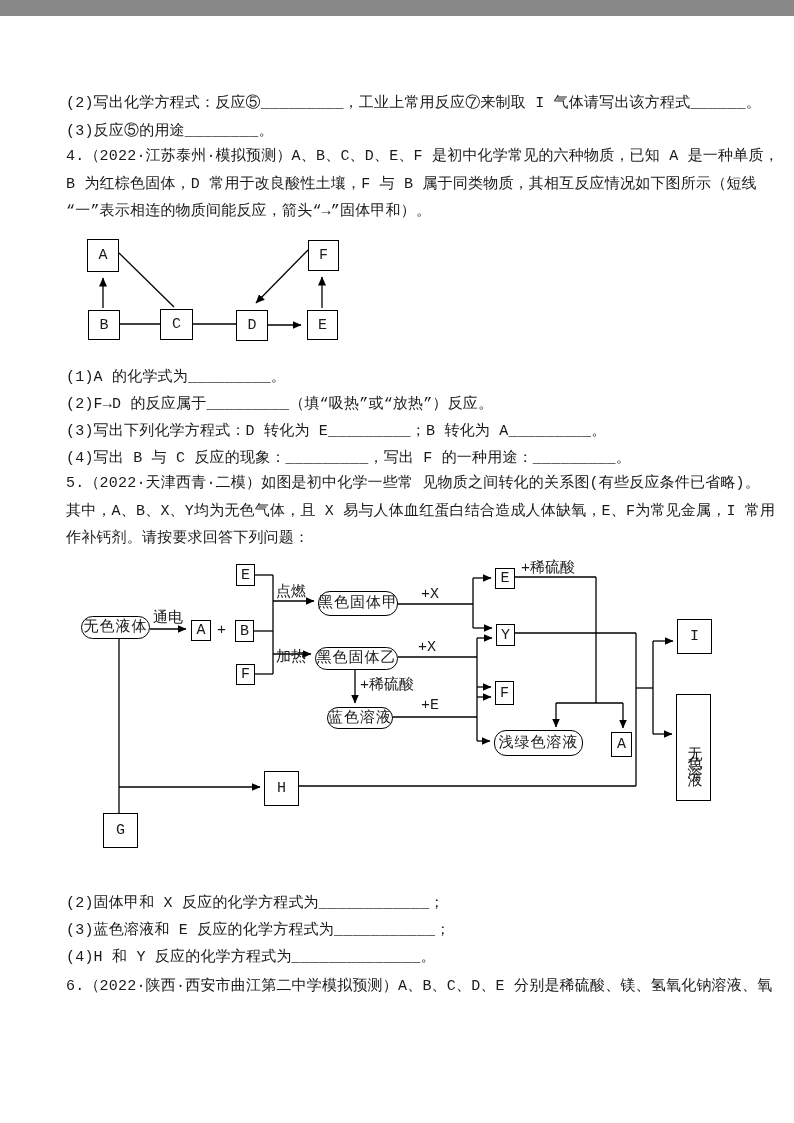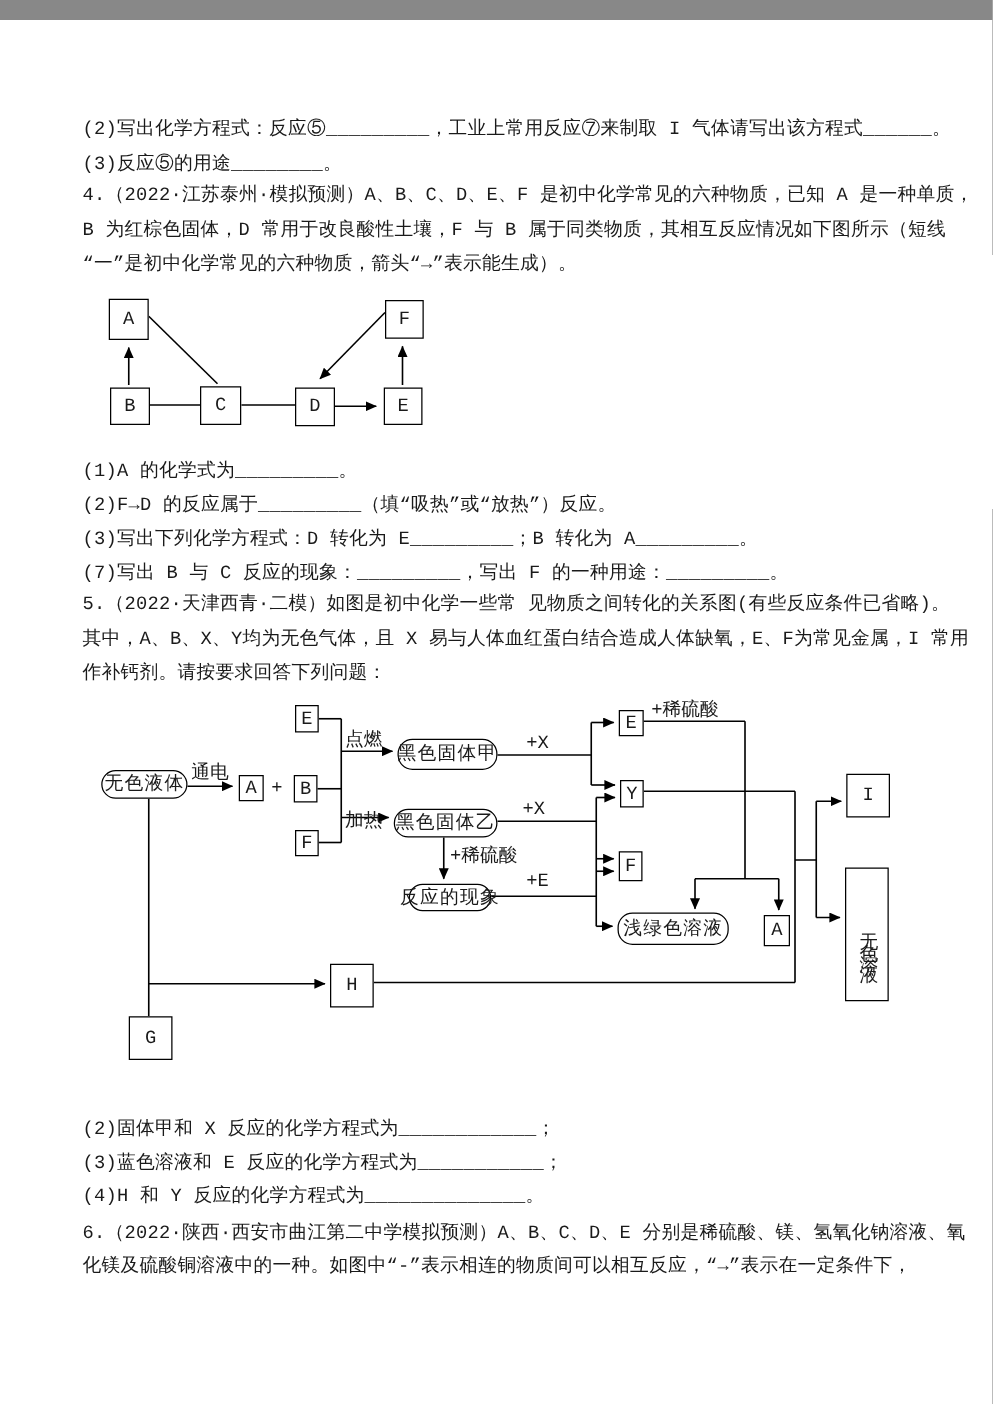--- a/index.html
+++ b/index.html
@@ -32,21 +32,21 @@
 </head>
 <body>
 
 <div class="page">
 
   <div class="tline" style="top:78px">(2)写出化学方程式：反应⑤_________，工业上常用反应⑦来制取 I 气体请写出该方程式______。</div>
   <div class="tline" style="top:106px">(3)反应⑤的用途________。</div>
 
   <div class="tline" style="top:131px">4.（2022·江苏泰州·模拟预测）A、B、C、D、E、F 是初中化学常见的六种物质，已知 A 是一种单质，</div>
   <div class="tline" style="top:159px">B 为红棕色固体，D 常用于改良酸性土壤，F 与 B 属于同类物质，其相互反应情况如下图所示（短线</div>
-  <div class="tline" style="top:186px">“一”是初中化学常见的六种物质，箭头“→”表示能生成）。</div>
+  <div class="tline" style="top:186px">“一”表示相连的物质间能反应，箭头“→”固体甲和）。</div>
 
   <svg class="wires" width="794" height="1123">
     <defs>
       <marker id="arr" markerWidth="10" markerHeight="8" refX="8.5" refY="4" orient="auto" markerUnits="userSpaceOnUse">
         <path d="M0,0 L9,4 L0,8 Z" fill="#000"></path>
       </marker>
     </defs>
 
     <line x1="103" y1="292" x2="103" y2="262" marker-end="url(#arr)"></line>
     <line x1="119" y1="237" x2="174" y2="291"></line>
@@ -94,53 +94,52 @@
   <div class="node" style="left:87px;top:223px;width:32px;height:33px">A</div>
   <div class="node" style="left:88px;top:294px;width:32px;height:30px">B</div>
   <div class="node" style="left:160px;top:293px;width:33px;height:31px">C</div>
   <div class="node" style="left:236px;top:294px;width:32px;height:31px">D</div>
   <div class="node" style="left:307px;top:294px;width:31px;height:30px">E</div>
   <div class="node" style="left:308px;top:224px;width:31px;height:31px">F</div>
 
   <div class="tline" style="top:352px">(1)A 的化学式为_________。</div>
   <div class="tline" style="top:379px">(2)F→D 的反应属于_________（填“吸热”或“放热”）反应。</div>
   <div class="tline" style="top:406px">(3)写出下列化学方程式：D 转化为 E_________；B 转化为 A_________。</div>
-  <div class="tline" style="top:433px">(7)写出 B 与 C 反应的现象：_________，写出 F 的一种用途：_________。</div>
+  <div class="tline" style="top:433px">(4)写出 B 与 C 反应的现象：_________，写出 F 的一种用途：_________。</div>
 
   <div class="tline" style="top:458px">5.（2022·天津西青·二模）如图是初中化学一些常 见物质之间转化的关系图(有些反应条件已省略)。</div>
   <div class="tline" style="top:513px">作补钙剂。请按要求回答下列问题：</div>
   <div class="tline" style="top:486px">其中，A、B、X、Y均为无色气体，且 X 易与人体血红蛋白结合造成人体缺氧，E、F为常见金属，I 常用</div>
 
   <div class="node cjk" style="left:81px;top:600px;width:69px;height:23px">无色液体</div>
   <div class="dlabel" style="left:153px;top:595px">通电</div>
   <div class="node" style="left:191px;top:604px;width:20px;height:21px">A</div>
   <div class="dlabel" style="left:217px;top:607px">+</div>
   <div class="node" style="left:236px;top:548px;width:19px;height:22px">E</div>
   <div class="node" style="left:235px;top:604px;width:19px;height:22px">B</div>
   <div class="node" style="left:236px;top:648px;width:19px;height:21px">F</div>
   <div class="dlabel" style="left:276px;top:569px">点燃</div>
   <div class="dlabel" style="left:276px;top:634px">加热</div>
   <div class="node cjk" style="left:318px;top:575px;width:80px;height:25px">黑色固体甲</div>
   <div class="node cjk" style="left:315px;top:631px;width:83px;height:23px">黑色固体乙</div>
   <div class="dlabel" style="left:421px;top:571px">+X</div>
   <div class="dlabel" style="left:418px;top:624px">+X</div>
   <div class="dlabel" style="left:521px;top:545px">+稀硫酸</div>
   <div class="dlabel" style="left:360px;top:662px">+稀硫酸</div>
-  <div class="node cjk" style="left:327px;top:691px;width:66px;height:22px">反应的现象</div>
+  <div class="node cjk" style="left:327px;top:691px;width:66px;height:22px">蓝色溶液</div>
   <div class="dlabel" style="left:421px;top:682px">+E</div>
   <div class="node" style="left:495px;top:552px;width:20px;height:21px">E</div>
   <div class="node" style="left:496px;top:608px;width:19px;height:22px">Y</div>
   <div class="node" style="left:495px;top:665px;width:19px;height:24px">F</div>
   <div class="node cjk" style="left:494px;top:714px;width:89px;height:26px">浅绿色溶液</div>
   <div class="node" style="left:611px;top:716px;width:21px;height:25px">A</div>
   <div class="node" style="left:677px;top:603px;width:35px;height:35px">I</div>
   <div class="node vert" style="left:676px;top:678px;width:35px;height:107px">无色溶液</div>
   <div class="node" style="left:264px;top:755px;width:35px;height:35px">H</div>
   <div class="node" style="left:103px;top:797px;width:35px;height:35px">G</div>
 
   <div class="tline" style="top:878px">(2)固体甲和 X 反应的化学方程式为____________；</div>
   <div class="tline" style="top:905px">(3)蓝色溶液和 E 反应的化学方程式为___________；</div>
   <div class="tline" style="top:932px">(4)H 和 Y 反应的化学方程式为______________。</div>
 
   <div class="tline" style="top:961px">6.（2022·陕西·西安市曲江第二中学模拟预测）A、B、C、D、E 分别是稀硫酸、镁、氢氧化钠溶液、氧</div>
-  <div class="tline" style="top:988px">化镁及硫酸铜溶液中的一种。如图中“-”表示相连的物质间可以相互反应，“→”表示在一定条件下，</div>
 
 </div>
 
 </body></html>

